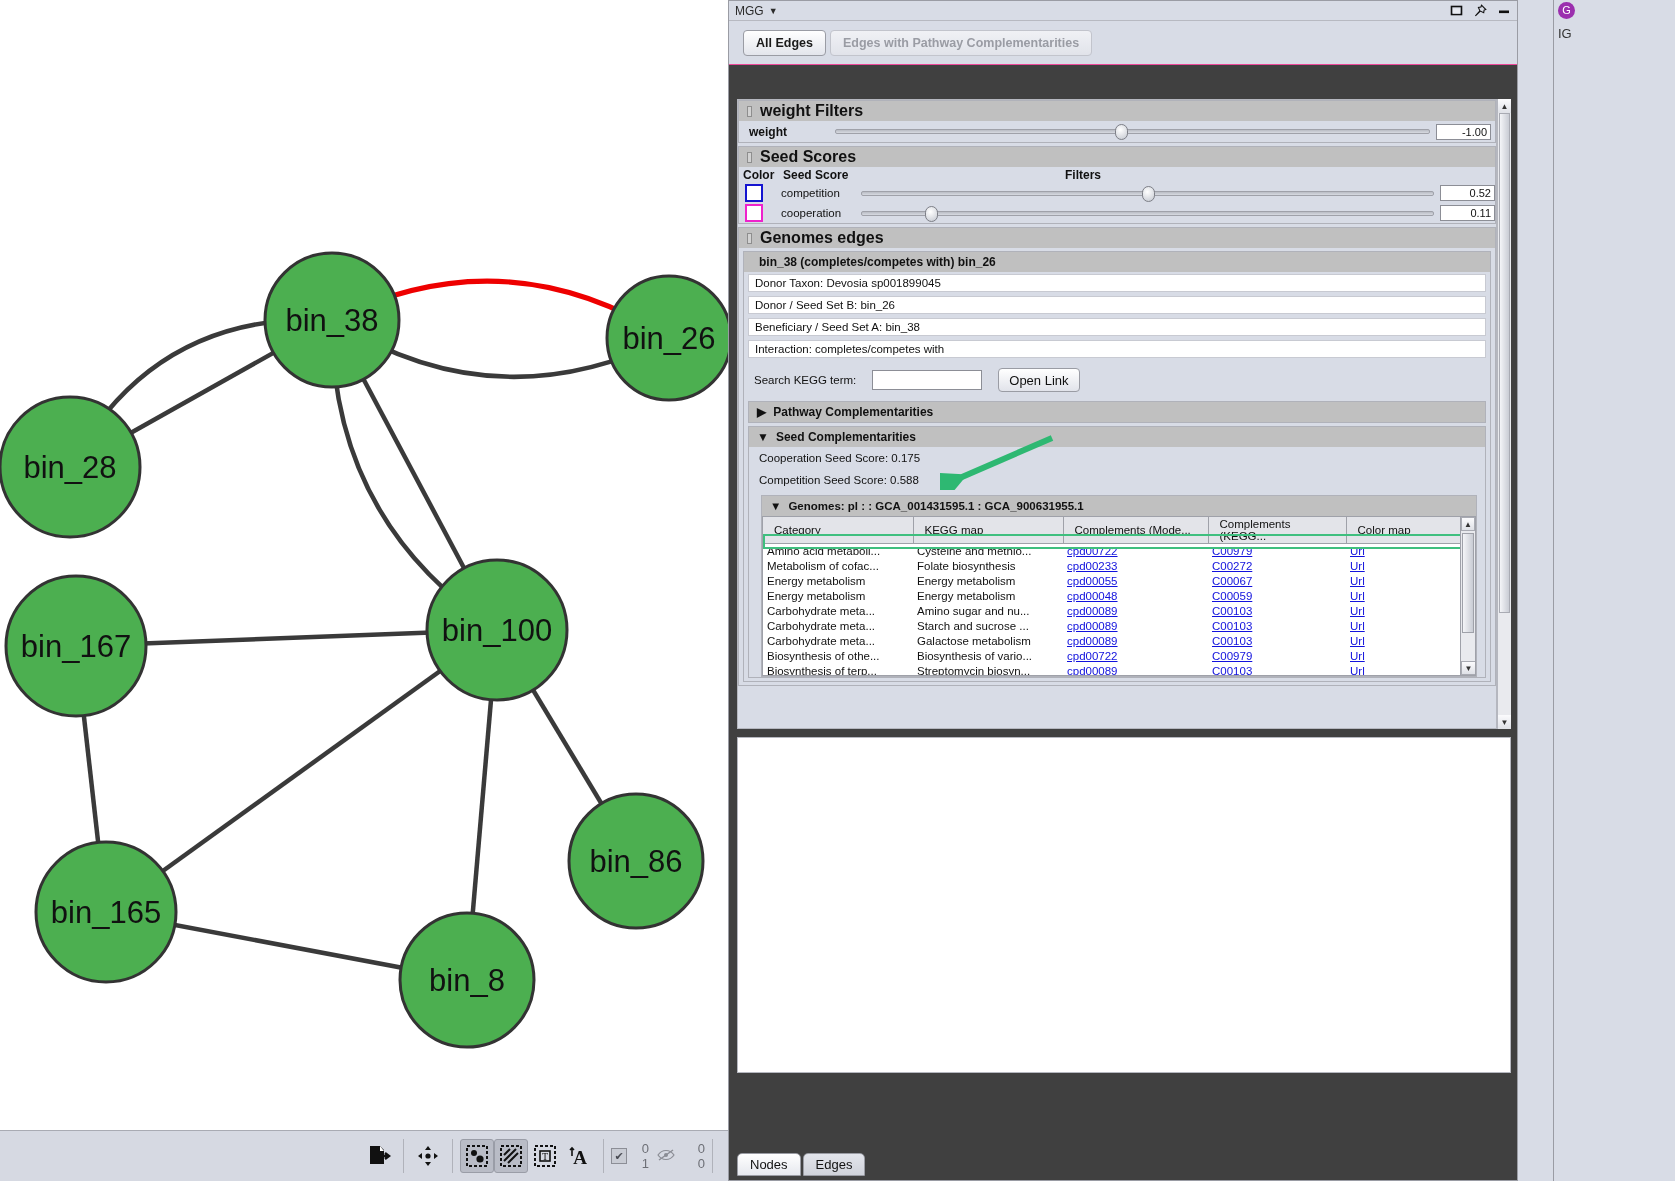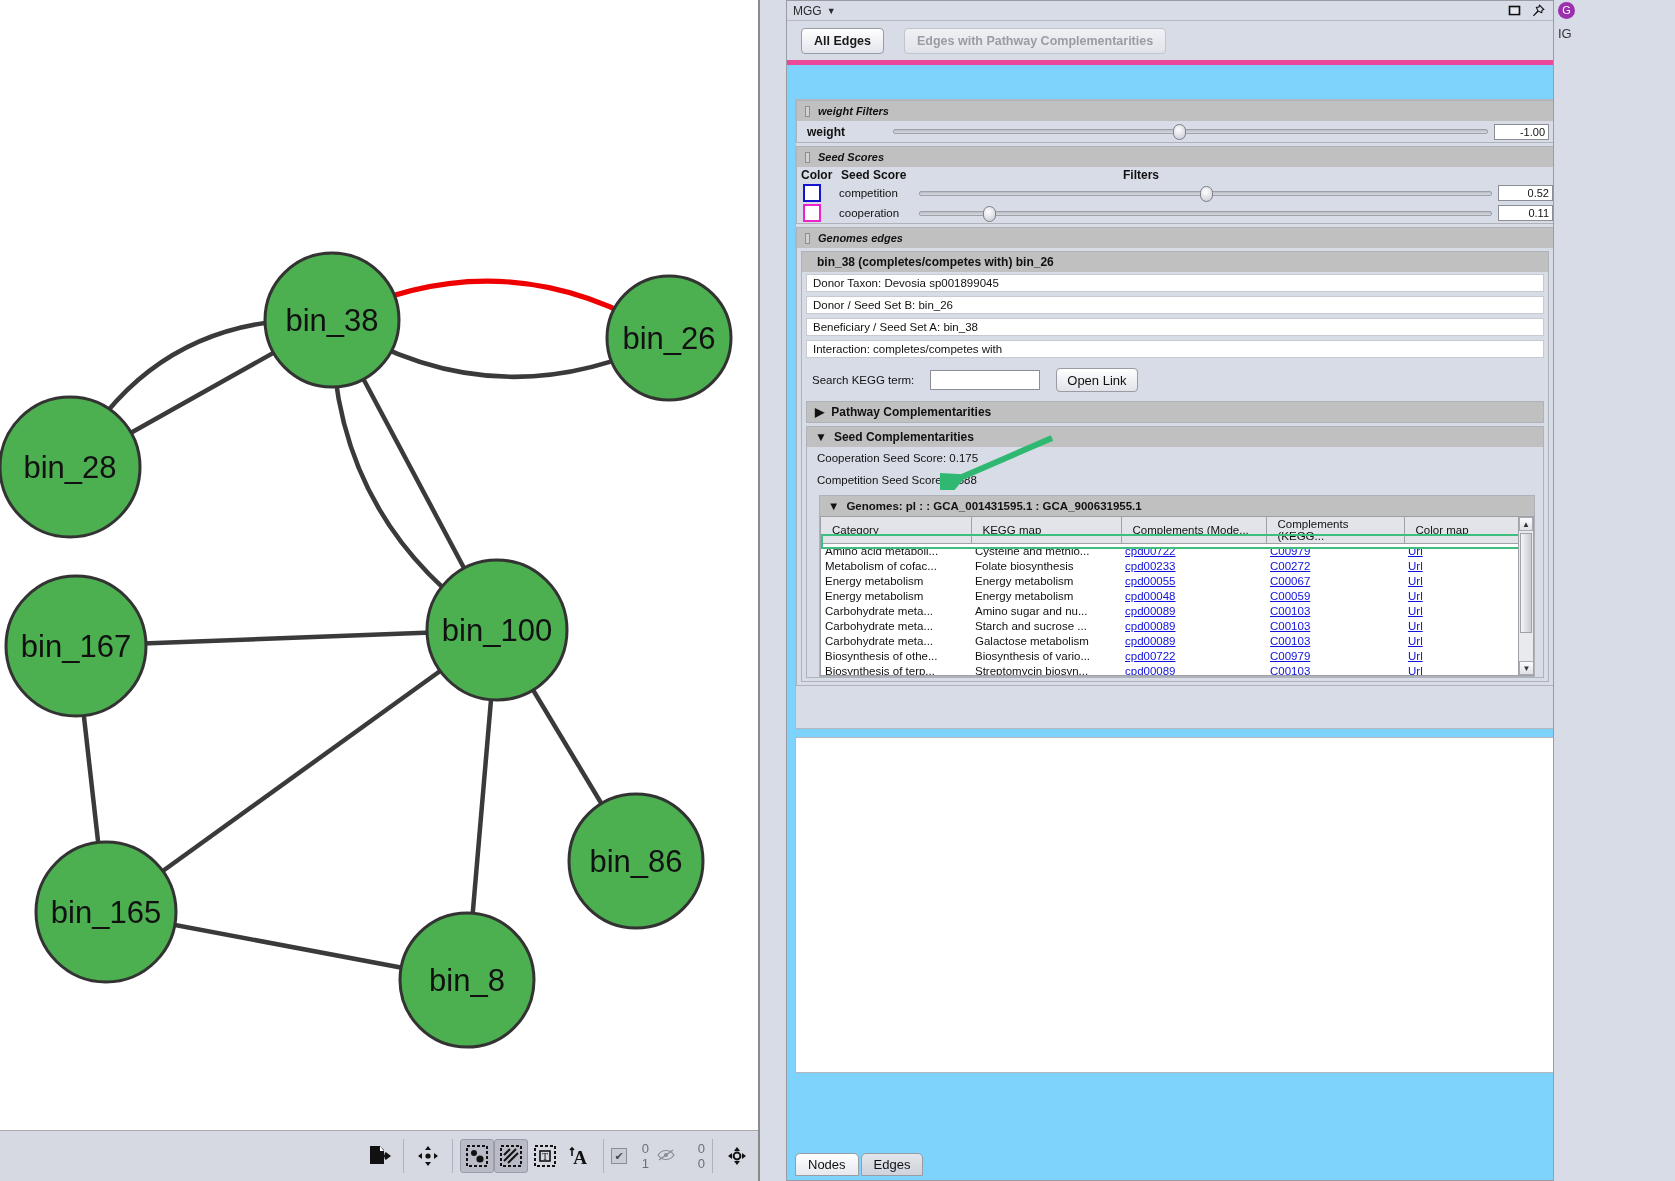--- a/index.html
+++ b/index.html
@@ -18,44 +18,44 @@
   .tb-sep { width:1px; height:34px; background:#b0b2ba; margin:0 7px; }
   .tb-btn { width:34px; height:34px; display:flex; align-items:center; justify-content:center;
             border-radius:3px; }
   .tb-btn.active { background:#b9bcc6; border:1px solid #9a9da7; }
   .tb-counts { display:flex; align-items:center; gap:8px; font-size:13px; color:#6d6f76; }
   .tb-num { display:flex; flex-direction:column; line-height:15px; text-align:right; width:22px;}
   .tb-check { width:16px;height:16px;border:1px solid #8c8e96;background:#c9ccd4;
               display:flex;align-items:center;justify-content:center;font-size:11px;color:#4a4c54;}
 
   
-  #right-window { position:absolute; left:786px; top:0; width:790px; height:1181px;
-                  background:#7dd3fc; border:1px solid #9a9ca4; }
+  #right-window { position:absolute; left:728px; top:0; width:790px; height:1181px;
+                  background:#404040; border:1px solid #9a9ca4; }
   #win-titlebar { height:20px; background:#d8dce6; display:flex; align-items:center;
                   padding:0 6px; font-size:12px; color:#2b2b2b; border-bottom:1px solid #b7b9c1;}
   #win-titlebar .title { font-weight:normal; }
   #win-ctrls { margin-left:auto; display:flex; gap:10px; align-items:center; }
   .wc { width:14px; height:14px; display:flex; align-items:center; justify-content:center; }
 
   #tabrow { height:44px; background:#d8dce6; display:flex; align-items:center;
-            padding-left:14px; gap:20px; border-bottom:5px solid #ec4899;}
+            padding-left:14px; gap:4px; border-bottom:1px solid #ec4899;}
   .tabbtn { height:26px; padding:0 12px; font-size:12.5px; font-weight:bold;
             border:1px solid #9a9ca4; border-radius:4px;
             background:linear-gradient(#ffffff,#e3e5ec); color:#1a1a1a;
             display:flex; align-items:center; }
   .tabbtn.disabled { color:#9a9ca4; border-color:#c2c4cc;
                      background:linear-gradient(#f0f1f5,#e1e3ea); font-weight:bold; }
 
   #scrollarea { position:absolute; left:8px; top:98px; width:774px; height:630px; }
   #inner { position:absolute; left:0; top:0; width:760px; height:630px; overflow:hidden;
            background:#d8dce6; border:1px solid #b5b7bf; }
 
   .section { border:1px solid #b0b2ba; background:#d8dce6; margin:0 0 3px 0; }
   .sec-head { height:20px; background:#c0c0c0; display:flex; align-items:center;
-              padding-left:8px; font-size:11px; font-weight:bold; color:#111;font-style:italic; }
+              padding-left:8px; font-size:16px; font-weight:bold; color:#111; }
   .sec-head .bar { display:inline-block; width:5px; height:11px; border:1px solid #8e8e8e;
                    background:#d2d2d2; margin-right:8px; }
 
   .slider-row { display:flex; align-items:center; height:21px; padding:0 4px; }
   .slider-row .lbl { font-size:12px; font-weight:bold; width:86px; padding-left:6px; color:#111;}
   .track { flex:1; height:5px; background:linear-gradient(#b9bcc4,#d7dae1);
            border:1px solid #9fa1a9; border-radius:2px; position:relative; margin:0 6px;}
   .knob { position:absolute; top:-6px; width:13px; height:16px; border-radius:7px;
           background:radial-gradient(circle at 40% 35%,#ffffff,#c3c7d0);
           border:1px solid #7d7f87; }

